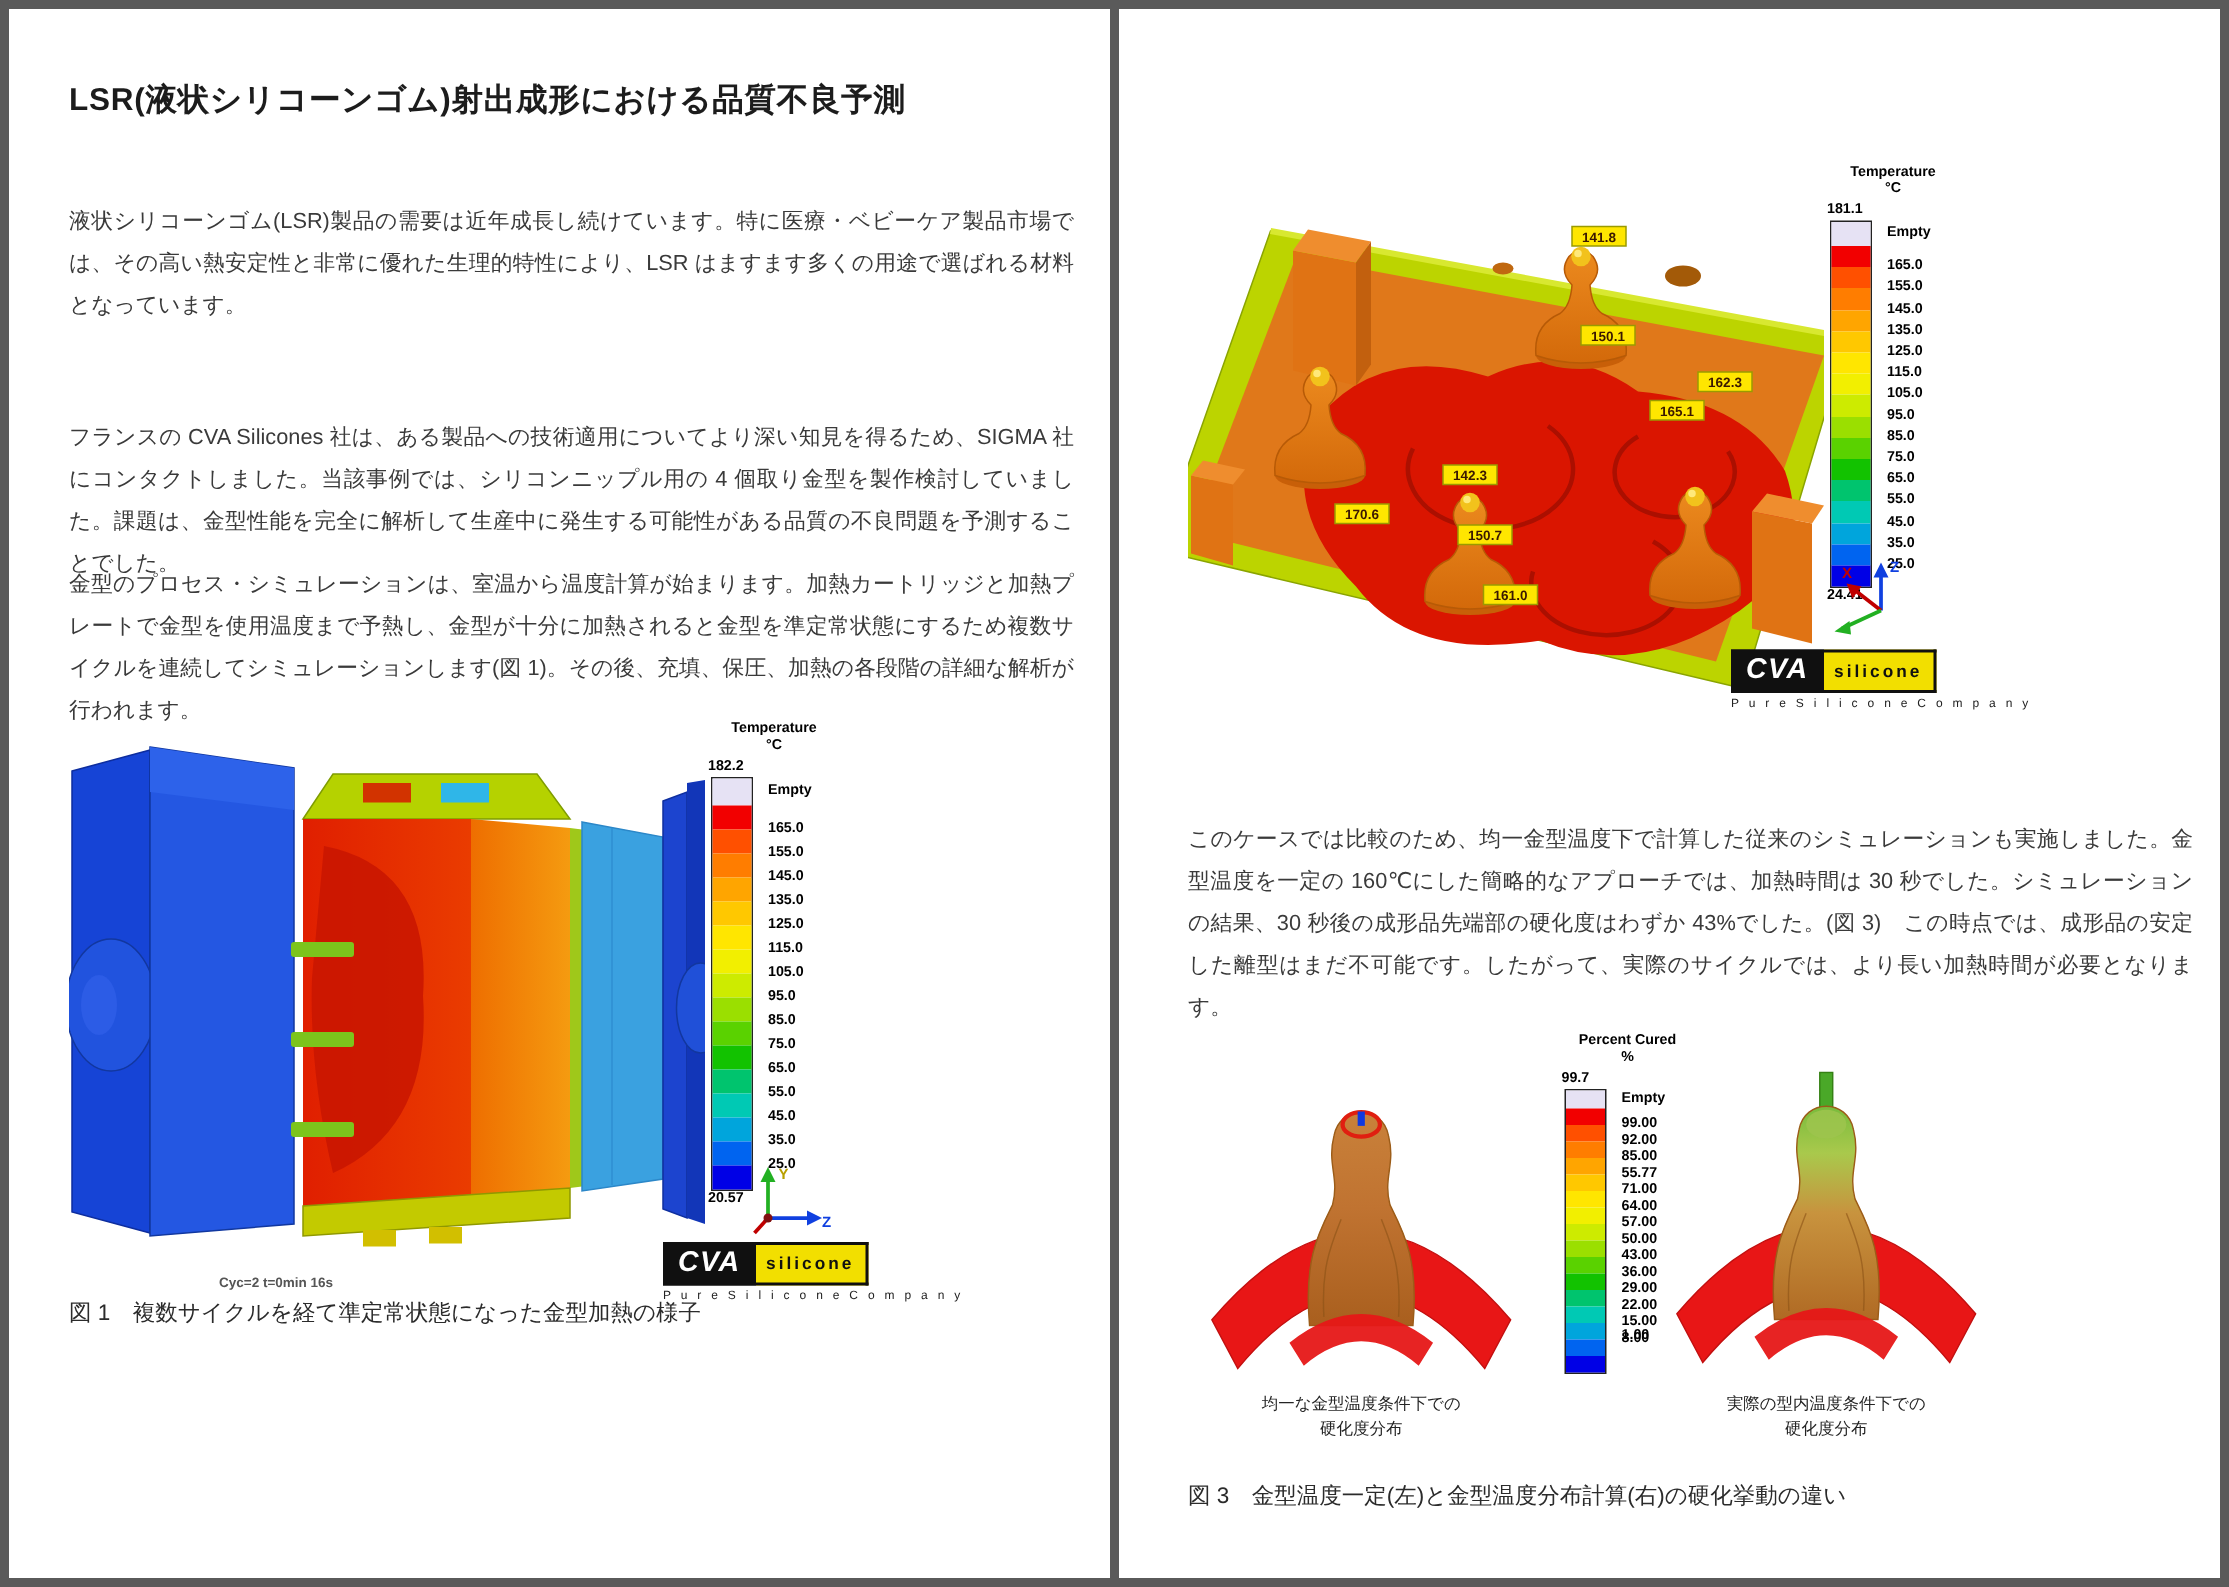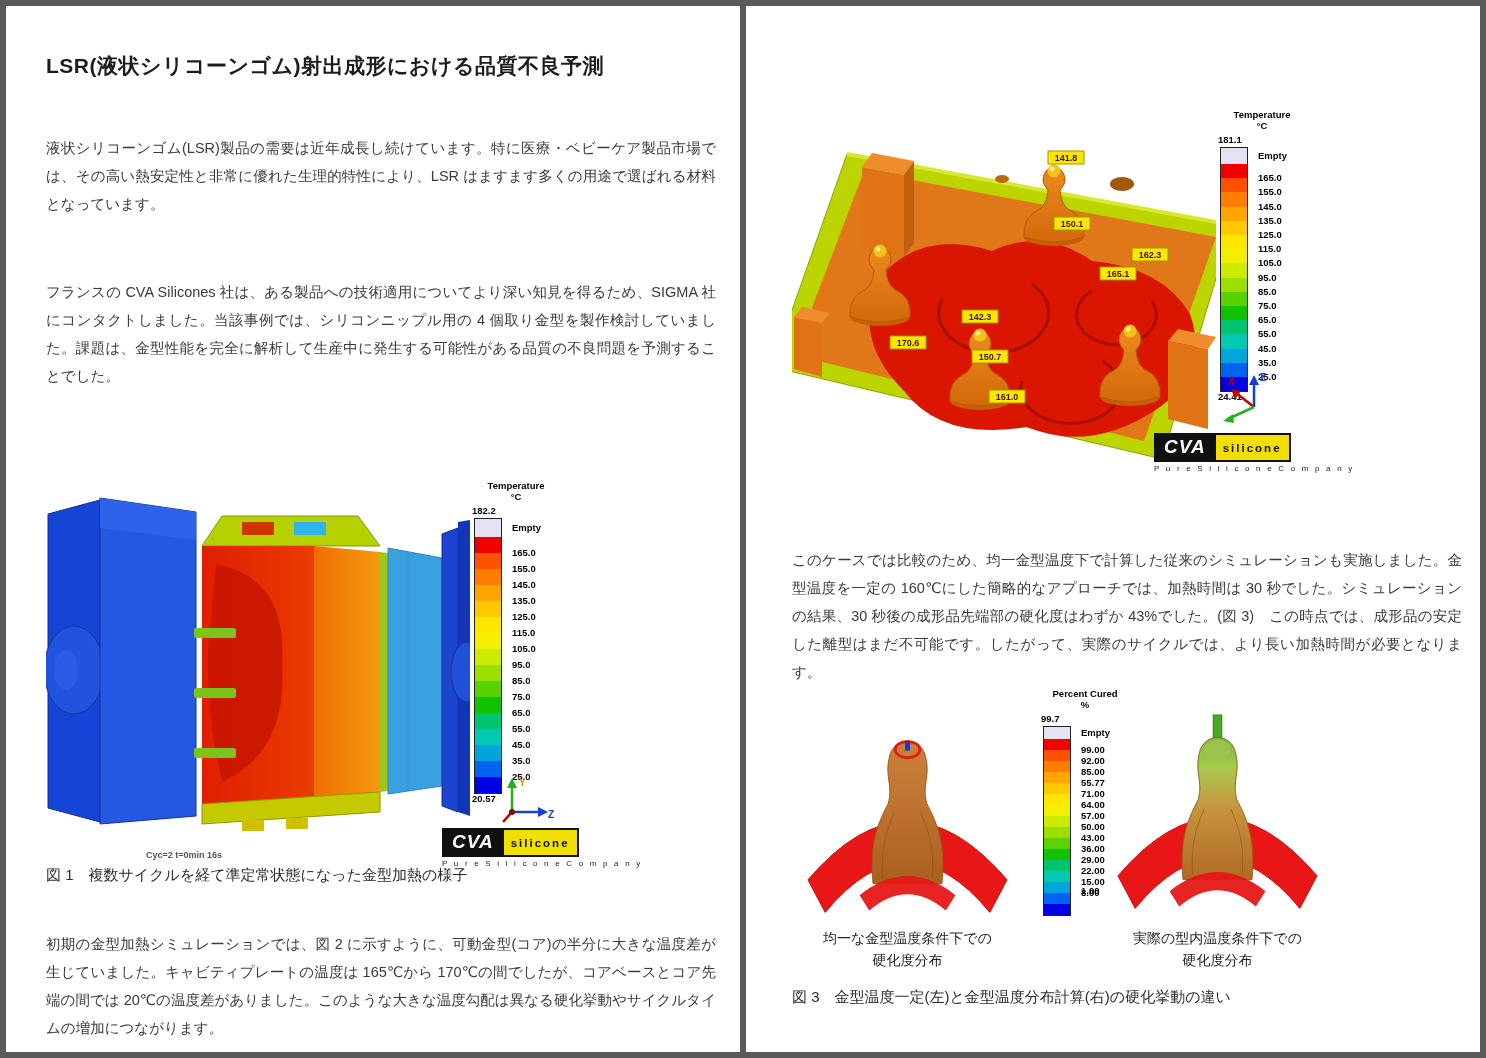--- a/index.html
+++ b/index.html
@@ -31,37 +31,38 @@
   
   .cva-logo{position:absolute;width:126px;}
   .cva-row{display:flex;align-items:stretch;}
   .cva-black{background:#101010;color:#fff;border:2px solid #101010;font-style:italic;font-weight:bold;
     font-size:19px;padding:1px 8px 2px 8px;letter-spacing:1px;}
   .cva-yellow{background:#f2df00;color:#101010;border:2px solid #101010;border-left:none;font-weight:bold;
     font-size:11.5px;letter-spacing:2px;display:flex;align-items:center;padding:0 7px;}
   .cva-tag{font-size:8px;letter-spacing:2.2px;color:#222;margin-top:2px;white-space:nowrap;}
 
   .cyc-text{position:absolute;font-size:9px;font-weight:bold;color:#555;}
-  .subcap{position:absolute;font-size:14px;color:#242424;text-align:center;line-height:1.55;}
+  .subcap{position:absolute;font-size:11px;color:#242424;text-align:center;line-height:1.55;}
   .axis-svg{position:absolute;}
 </style>
 </head>
 <body>
 
 <div class="canvas">
   <div class="divider"></div>
 
   <div class="col col-left">
     <h1 class="title">LSR(液状シリコーンゴム)射出成形における品質不良予測</h1>
 
     <div class="para" style="top:128px">
       <p>液状シリコーンゴム(LSR)製品の需要は近年成長し続けています。特に医療・ベビーケア製品市場では、その高い熱安定性と非常に優れた生理的特性により、LSR はますます多くの用途で選ばれる材料となっています。</p>
     </div>
 
     <p class="para" style="top:272px">フランスの CVA Silicones 社は、ある製品への技術適用についてより深い知見を得るため、SIGMA 社にコンタクトしました。当該事例では、シリコンニップル用の 4 個取り金型を製作検討していました。課題は、金型性能を完全に解析して生産中に発生する可能性がある品質の不良問題を予測することでした。</p>
+    <p class="para" style="top:370px">金型のプロセス・シミュレーションは、室温から温度計算が始まります。加熱カートリッジと加熱プレートで金型を使用温度まで予熱し、金型が十分に加熱されると金型を準定常状態にするため複数サイクルを連続してシミュレーションします(図 1)。その後、充填、保圧、加熱の各段階の詳細な解析が行われます。</p>
 
     <div class="figure" style="top:468px;height:400px">
       <svg style="left:0;top:8px" width="424" height="352" viewBox="0 0 424 352">
         <defs>
           <linearGradient id="g-red" x1="0" y1="0" x2="1" y2="0">
             <stop offset="0" stop-color="#e01f00"></stop>
               <stop offset="1" stop-color="#ea3c00"></stop>
           </linearGradient>
           <linearGradient id="g-orange" x1="0" y1="0" x2="1" y2="0">
             <stop offset="0" stop-color="#ee6e00"></stop>
@@ -169,21 +170,20 @@
       <div class="cva-logo" style="left:396px;top:354px">
         <div class="cva-row">
           <div class="cva-black">CVA</div>
           <div class="cva-yellow">silicone</div>
         </div>
         <div class="cva-tag">P u r e   S i l i c o n e   C o m p a n y</div>
       </div>
     </div>
 
     <p class="fig-caption" style="top:860px">図 1　複数サイクルを経て準定常状態になった金型加熱の様子</p>
-    <p class="para" style="top:924px">初期の金型加熱シミュレーションでは、図 2 に示すように、可動金型(コア)の半分に大きな温度差が生じていました。キャビティプレートの温度は 165℃から 170℃の間でしたが、コアベースとコア先端の間では 20℃の温度差がありました。このような大きな温度勾配は異なる硬化挙動やサイクルタイムの増加につながります。</p>
   </div>
 
   <div class="col col-right">
 
     <div class="figure" style="top:95px;height:382px">
       <svg style="left:0;top:8px" width="424" height="350" viewBox="0 0 424 350">
         <defs>
           <linearGradient id="g-core" x1="0" y1="0" x2="0" y2="1">
             <stop offset="0" stop-color="#ec8a1e"></stop>
               <stop offset="1" stop-color="#d3690a"></stop>

